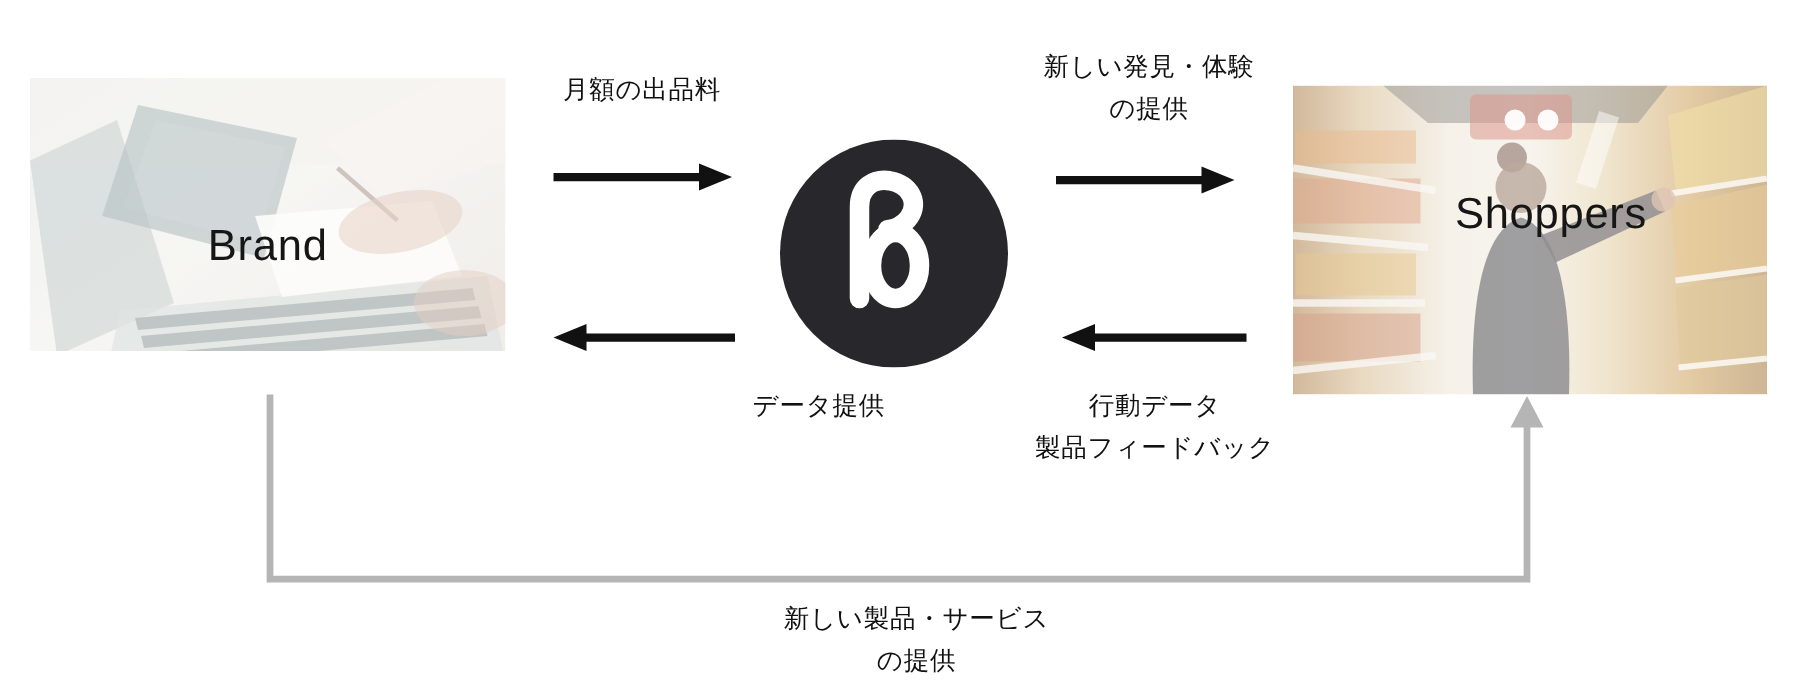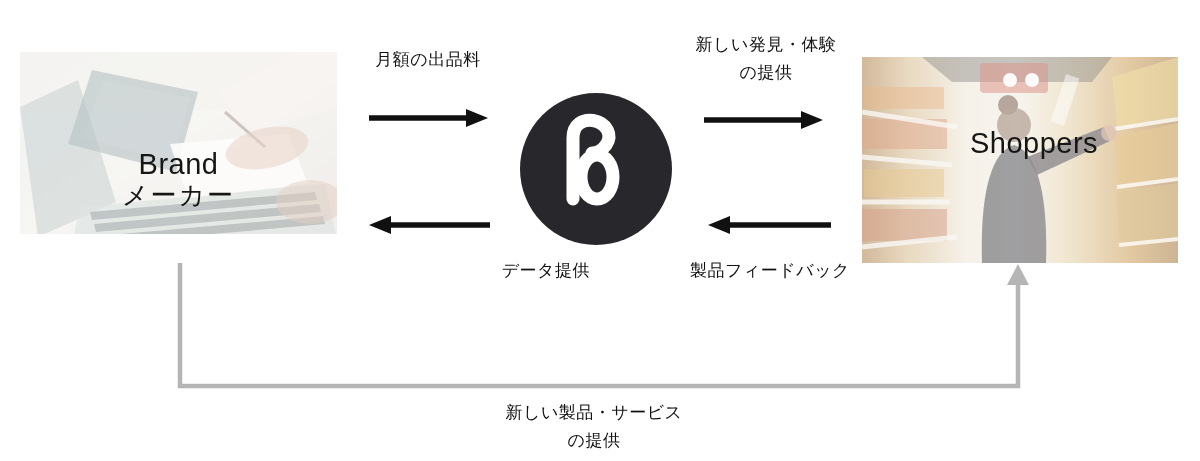--- a/index.html
+++ b/index.html
@@ -49,21 +49,21 @@
   
   .flow-label{
     position:absolute;width:300px;text-align:center;z-index:2;
     font-size:17px;line-height:28px;color:var(--text);letter-spacing:.5px;
   }
   .flow-label span{display:block;}
   .label-tl{left:278px;top:46px;}
   .label-tr{left:616px;top:31px;}
   .label-bl{left:290px;top:257px;text-align:right;}
   .label-br{left:620px;top:257px;}
-  .label-bottom{left:444px;top:399px;}
+  .label-bottom{left:461px;top:399px;}
 
   
   .connector{position:absolute;left:0;top:0;z-index:1;pointer-events:none;}
   .connector path{stroke:var(--connector);stroke-width:4.5;fill:none;}
   .connector polygon{fill:var(--connector);}
 </style>
 </head>
 <body>
 
 <div class="canvas">
@@ -99,21 +99,20 @@
         <polygon points="150,92 268,82 288,132 168,146" fill="#fcfbf8" opacity="0.9"></polygon>
         <polygon points="195,42 275,0 317,0 317,55 235,80" fill="#f2ece8" opacity="0.9"></polygon>
         <line x1="205" y1="60" x2="245" y2="95" stroke="#8a6f5f" stroke-width="3" opacity="0.6"></line>
         <ellipse cx="247" cy="96" rx="42" ry="20" fill="#d8b6a4" opacity="0.55" transform="rotate(-12 247 96)"></ellipse>
         <ellipse cx="290" cy="150" rx="34" ry="22" fill="#d3af9d" opacity="0.5"></ellipse>
       </g>
       <rect width="317" height="211" fill="#ffffff" opacity="0.38"></rect>
     </svg>
     <figcaption class="photo-label">
       <span class="en">Brand</span>
-      <span class="ja">メーカー</span>
     </figcaption>
   </figure>
 
   <div class="logo">
     <svg width="152" height="152" viewBox="0 0 152 152" role="img" aria-label="B">
       <circle cx="76" cy="76" r="76" style="fill:var(--logo-circle)"></circle>
       <path d="M53,106 L53,45 C53,31 63,26 73,27.5 C87,30 93,42 86,52 C82,57.5 76,60 72,60" fill="none" style="stroke:var(--logo-glyph)" stroke-width="13" stroke-linecap="round"></path>
       <ellipse cx="77" cy="84" rx="16" ry="22" fill="none" style="stroke:var(--logo-glyph)" stroke-width="13"></ellipse>
     </svg>
   </div>
@@ -202,20 +201,21 @@
   </svg>
   <div class="flow-label label-bl">
     <span>データ提供</span>
   </div>
 
   <svg class="arrow arrow-br" width="128" height="24" viewBox="0 0 128 24">
     <line x1="22" y1="12" x2="126" y2="12"></line>
     <polygon points="25,3 3,12 25,21"></polygon>
   </svg>
   <div class="flow-label label-br">
+    <span>行動データ</span>
     <span>製品フィードバック</span>
   </div>
 
   <div class="flow-label label-bottom">
     <span>新しい製品・サービス</span>
     <span>の提供</span>
   </div>
 
 </div>
 

